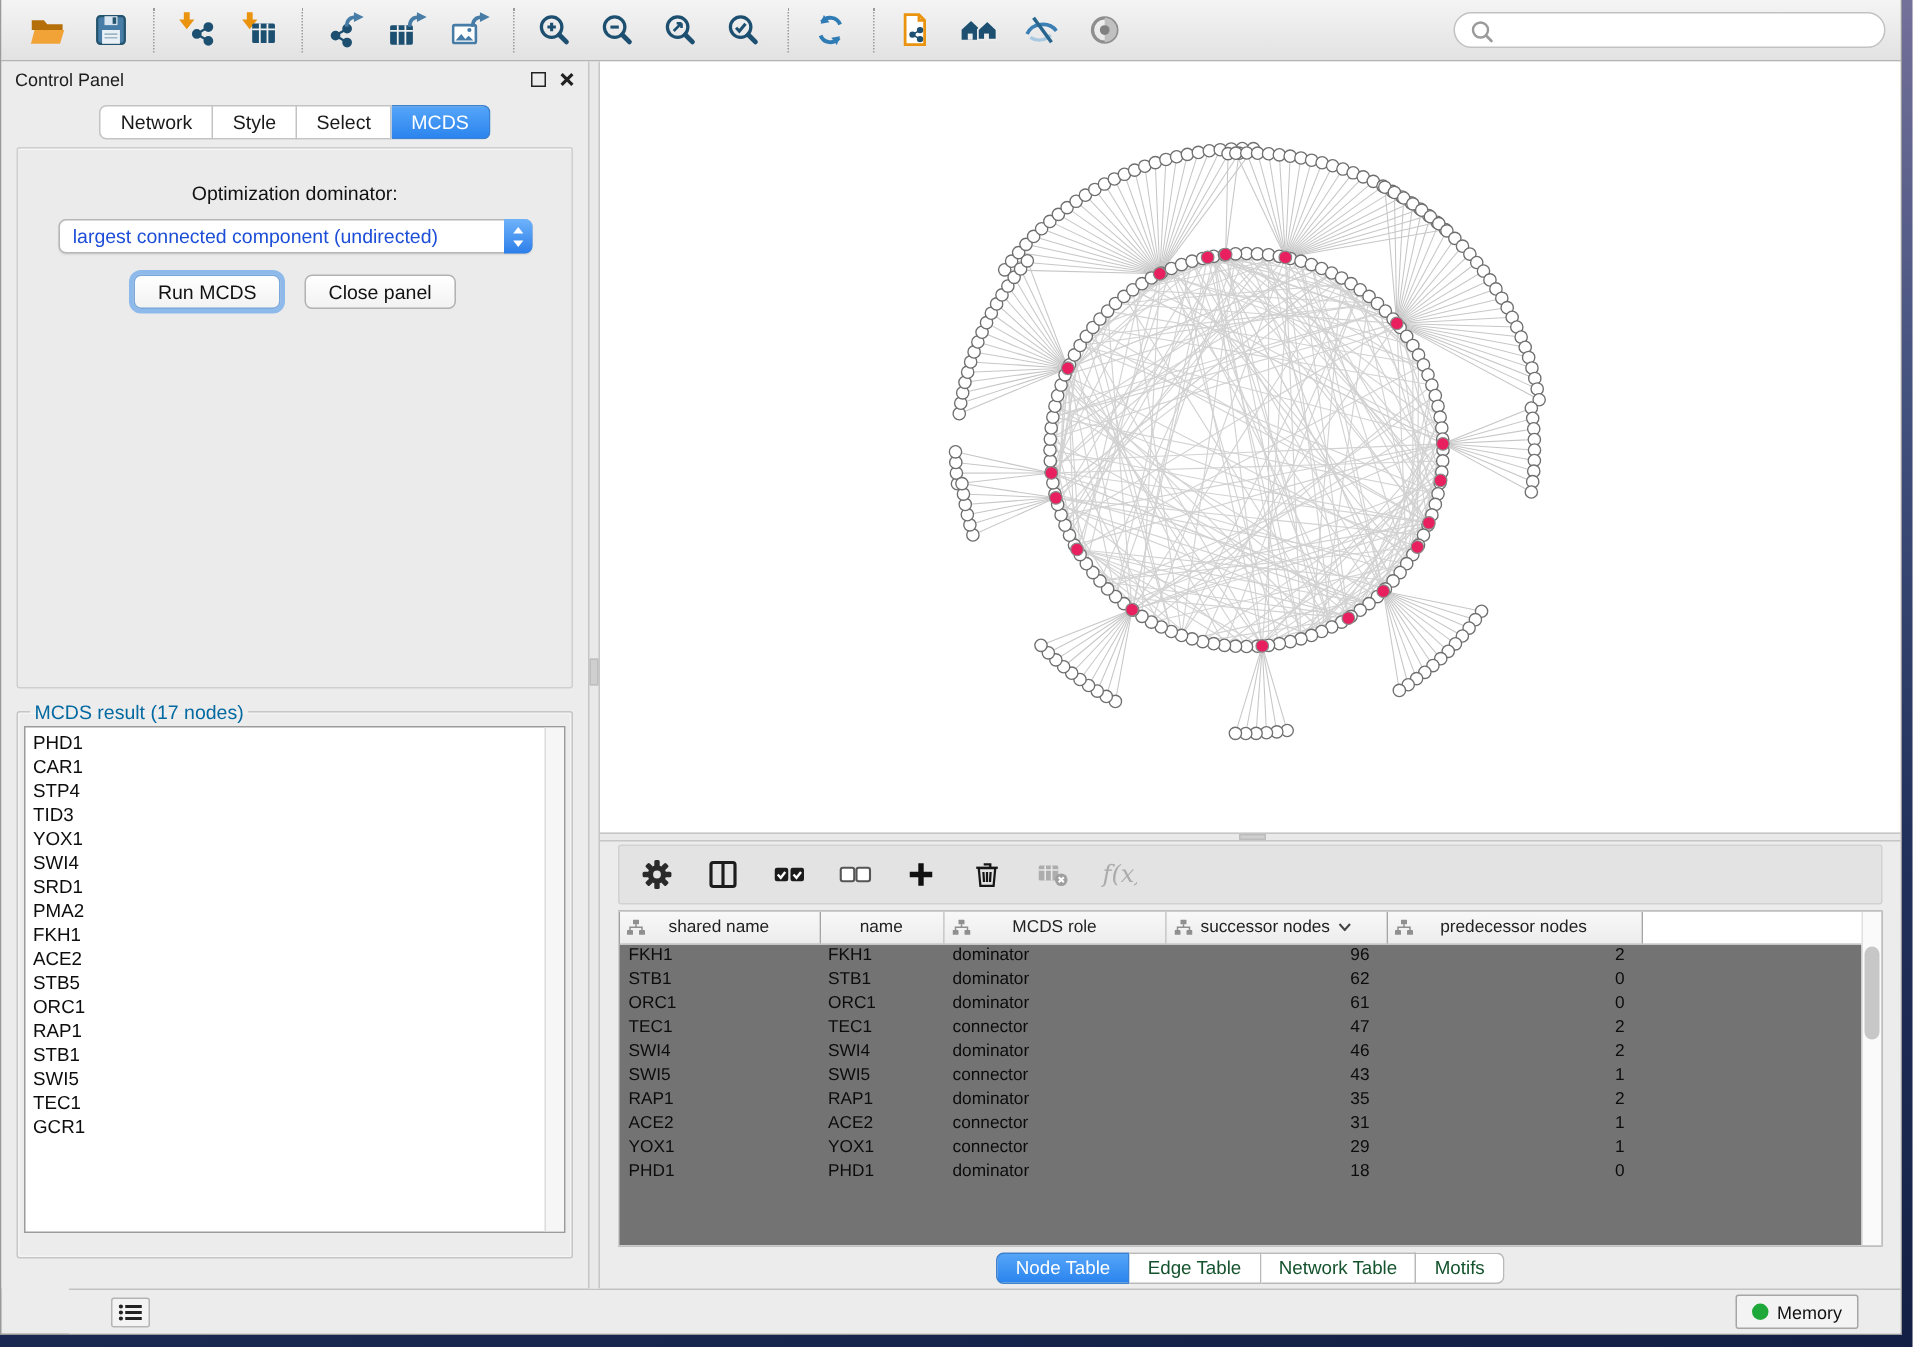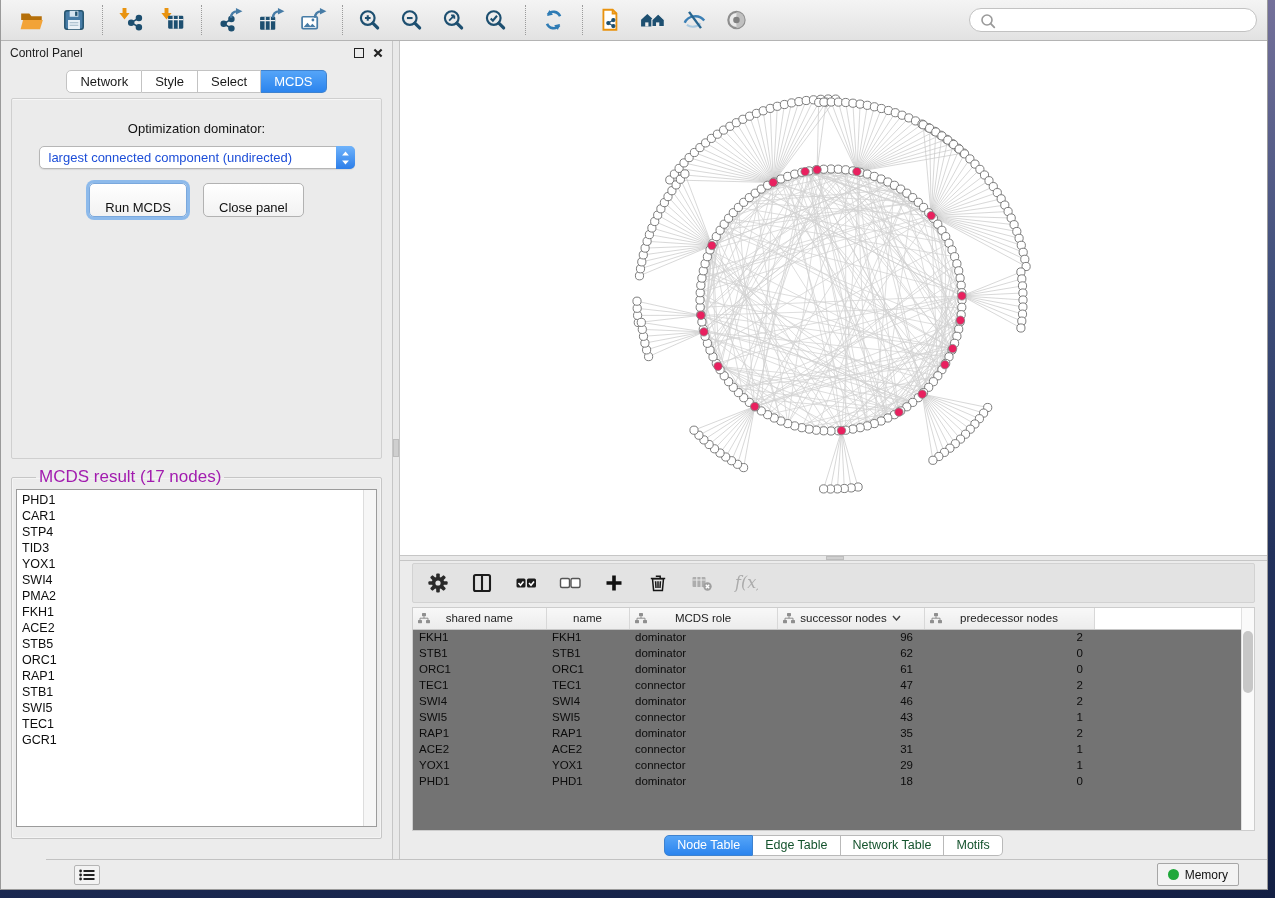--- a/index.html
+++ b/index.html
@@ -38,26 +38,26 @@
   .tab-content{ height:361px; flex:0 0 361px; margin:5px 10px 0; background:#ebebeb;
     border:1px solid #cfcfcf; border-radius:2px; box-shadow:inset 0 1px 0 #f7f7f7;}
   .opt-label{ text-align:center; margin-top:22px; font-size:13px; color:#111;}
   .dropdown{ width:316px; height:23px; margin:10px auto 0; background:#fff; border:1px solid #b6b6b6;
     border-radius:5px; display:flex; align-items:center; font-size:13px; color:#1d4ed8;
     box-shadow:0 1px 1px rgba(0,0,0,.08);}
   .dropdown .dd-label{ padding-left:9px; flex:1; white-space:nowrap; overflow:hidden;}
   .dd-stepper{ width:19px; height:23px; margin:-1px -1px -1px 0; border-radius:0 5px 5px 0;
     background:linear-gradient(#6fb3fb,#2c7ee9); display:flex; align-items:center; justify-content:center;}
   .btn-row{ display:flex; justify-content:center; gap:16px; margin-top:14px;}
-  .mac-btn{ height:23px; padding:16px 15px; background:linear-gradient(#ffffff,#f2f2f2); border:1px solid #b2b2b2;
+  .mac-btn{ height:23px; padding:3px 15px; background:linear-gradient(#ffffff,#f2f2f2); border:1px solid #b2b2b2;
     border-radius:5px; font-size:13px; font-family:inherit; color:#111;}
   .mac-btn.focus-ring{ box-shadow:0 0 0 3px rgba(125,177,235,.85); border-color:#7aa8dd;}
   .result-box{ height:372px; flex:0 0 372px; margin:8px 10px 0; border:1px solid #c6c6c6;
     border-radius:2px; box-shadow:inset 0 0 0 1px #f4f4f4; padding:2px 4px 8px;}
-  .result-box legend{ font-size:17px; color:#a21caf; padding:0 3px; margin-left:20px;}
+  .result-box legend{ font-size:13px; color:#0369a1; padding:0 3px; margin-left:4px;}
   .listbox{ height:338px; border:1px solid #9b9b9b; background:#fff; position:relative; overflow:hidden;}
   .list-items{ padding:2px 0 0 5px; font-size:12.5px; line-height:16px; color:#0d0d0d;}
   .list-track{ position:absolute; top:0; right:0; bottom:0; width:13px; background:#f6f6f6; border-left:1px solid #ddd;}
   
   .v-splitter{ width:8px; flex:0 0 8px; background:#e9e9e9; border-left:1px solid #c6c6c6;
     border-right:1px solid #c6c6c6; position:relative;}
   .v-splitter .handle{ position:absolute; left:0; top:398px; width:6px; height:18px; background:#cfcfcf;
     border:1px solid #bdbdbd;}
   .h-splitter{ height:6px; flex:0 0 6px; background:#e9e9e9; border-top:1px solid #c6c6c6;
     border-bottom:1px solid #c6c6c6; position:relative;}
@@ -319,20 +319,21 @@
       <fieldset class="result-box">
         <legend>MCDS result (17 nodes)</legend>
         <div class="listbox">
           <div class="list-items" id="mcds-list">
               <div>PHD1</div>
               <div>CAR1</div>
               <div>STP4</div>
               <div>TID3</div>
               <div>YOX1</div>
               <div>SWI4</div>
+              <div>SRD1</div>
               <div>PMA2</div>
               <div>FKH1</div>
               <div>ACE2</div>
               <div>STB5</div>
               <div>ORC1</div>
               <div>RAP1</div>
               <div>STB1</div>
               <div>SWI5</div>
               <div>TEC1</div>
               <div>GCR1</div>

